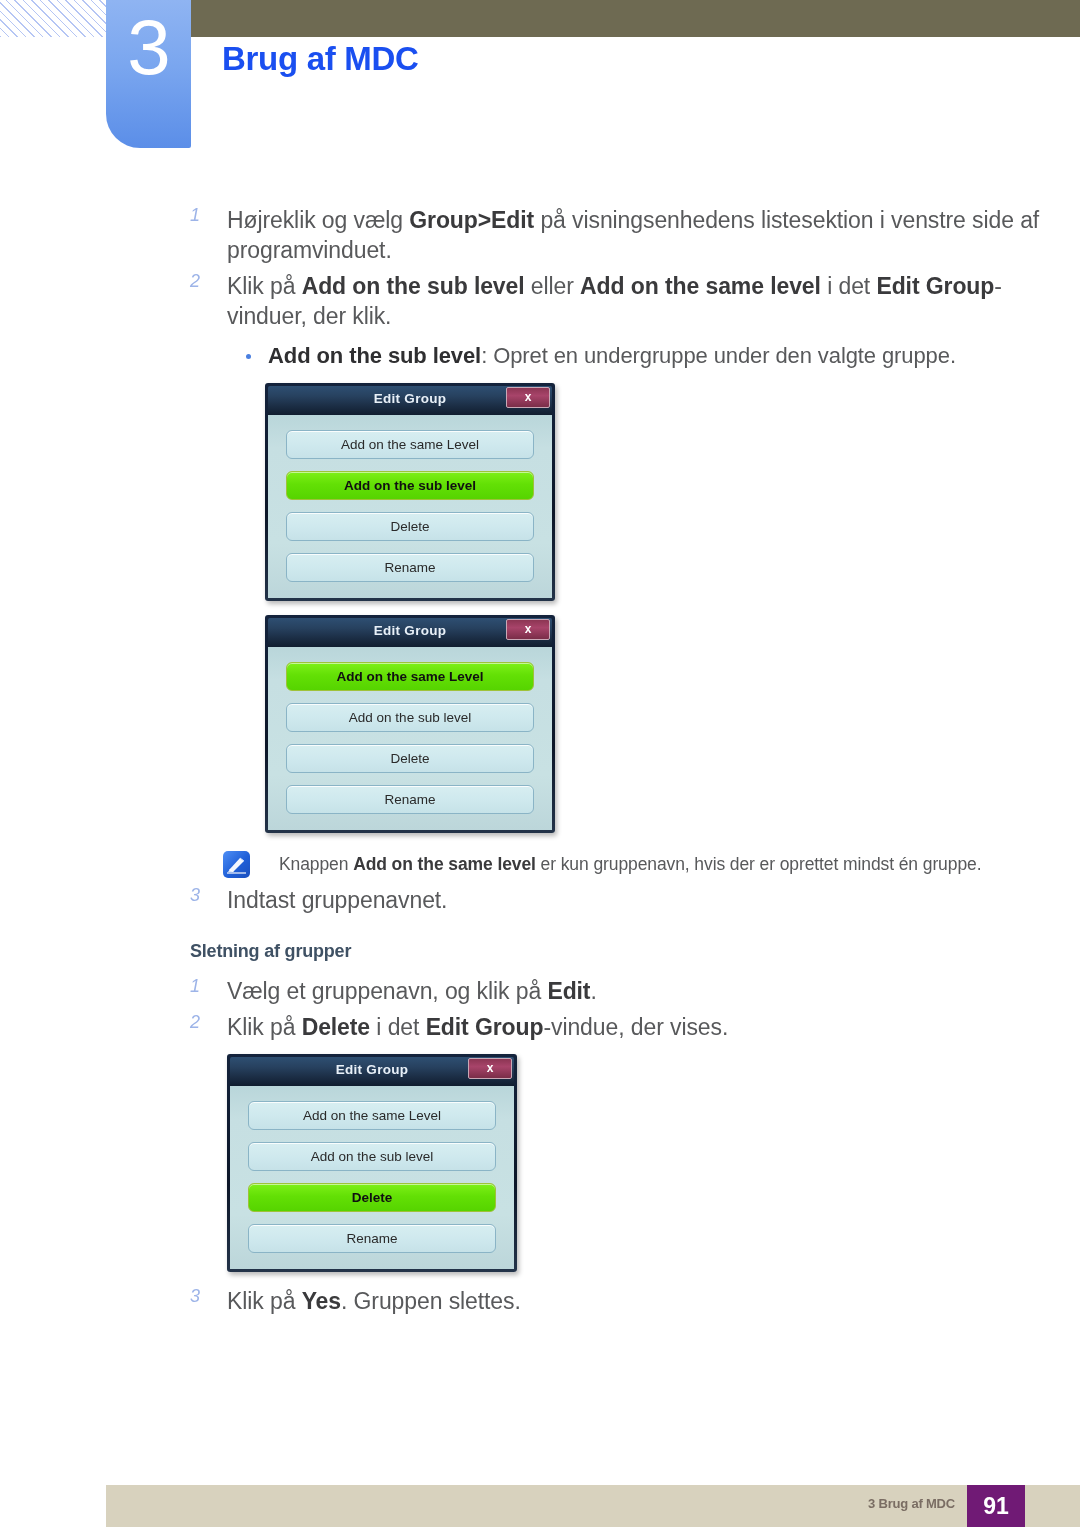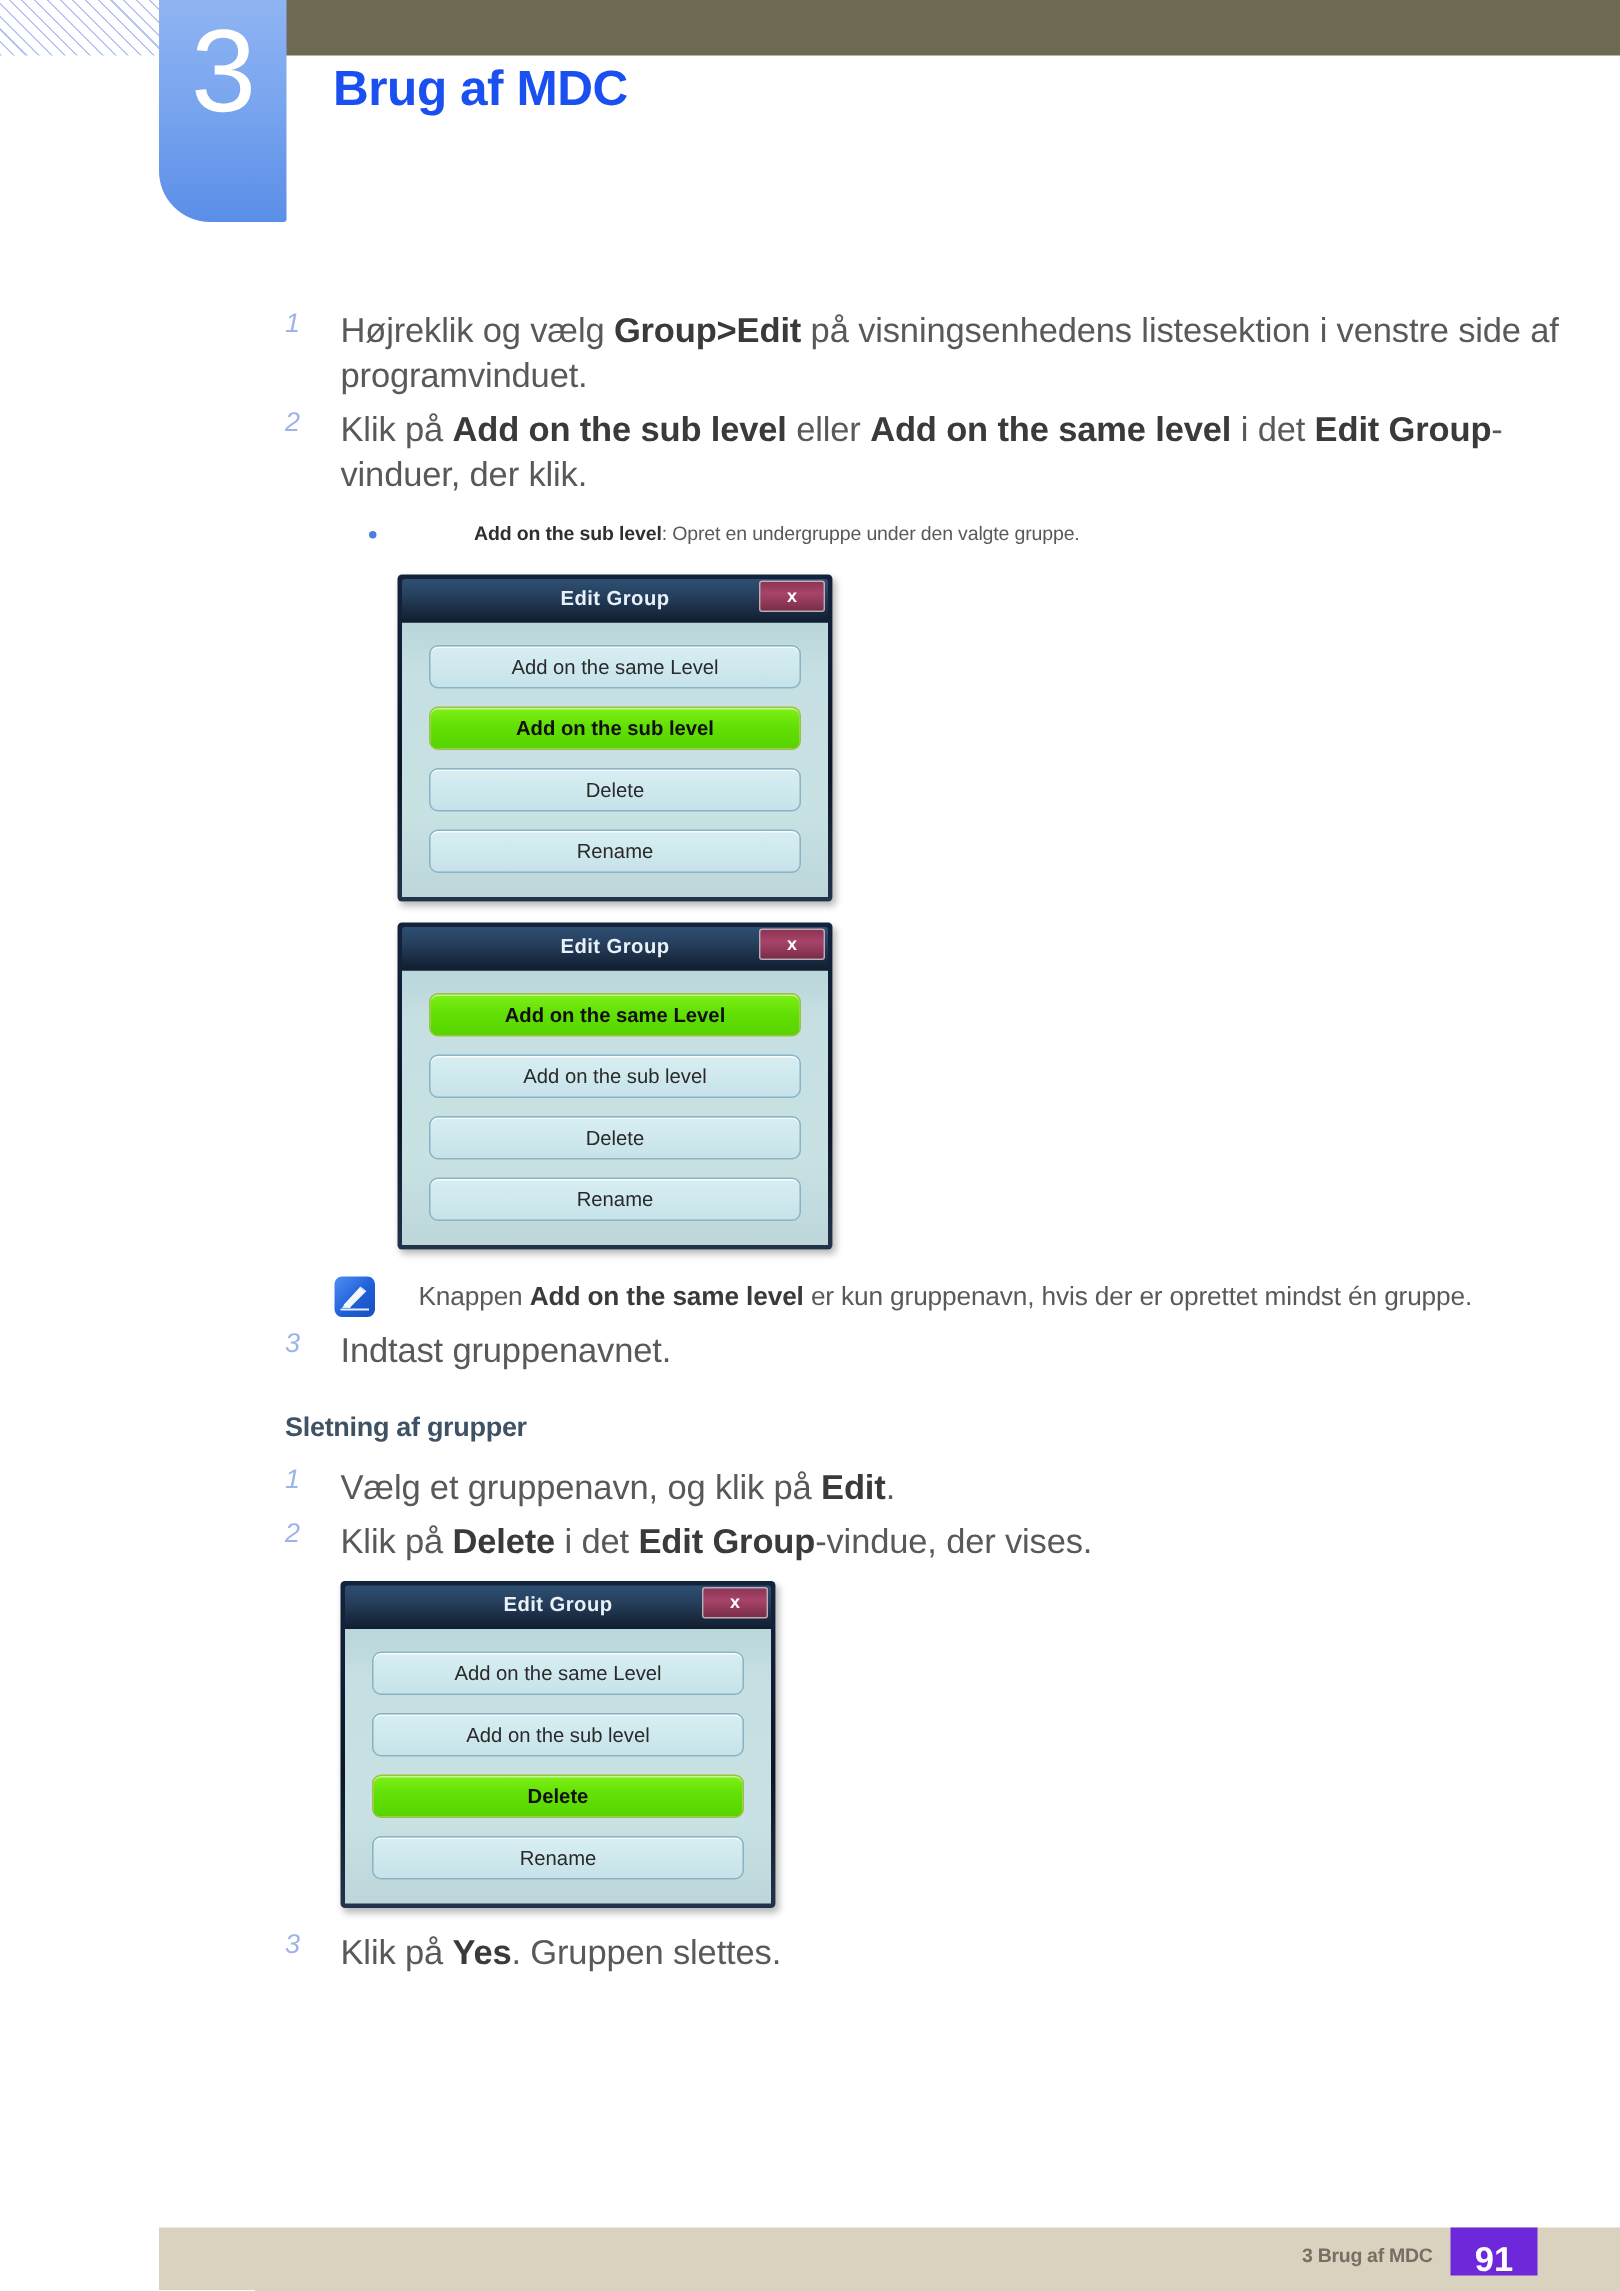--- a/index.html
+++ b/index.html
@@ -104,25 +104,24 @@
     margin-bottom: 10px;
   }
   .bullet .dot {
     position: absolute;
     left: 246px; top: 13px;
     width: 5px; height: 5px;
     border-radius: 50%;
     background: #4a7fe0;
   }
   .bullet .txt {
-    font-size: 13px;
+    font-size: 22px;
     color: #58595b;
     line-height: 30px;
     letter-spacing: -0.1px;
-    margin-left: 48px;
   }
   .bullet .txt b { color: #2f2f31; font-weight: bold; }
 
   .note {
     position: relative;
     padding-left: 279px;
     min-height: 32px;
     margin-top: 16px;
     margin-bottom: 4px;
   }
@@ -234,22 +233,22 @@
     position: absolute;
     right: 125px; top: 11px;
     font-size: 13px;
     font-weight: bold;
     color: #7a6d63;
     letter-spacing: -0.2px;
   }
   .footer-page {
     position: absolute;
     right: 55px; top: 0;
-    width: 58px; height: 32px;
-    background: #6d28d9;
+    width: 58px; height: 42px;
+    background: #701a75;
     color: #ffffff;
     font-size: 23px;
     font-weight: bold;
     text-align: center;
     line-height: 42px;
   }
 </style>
 </head>
 <body>
 

